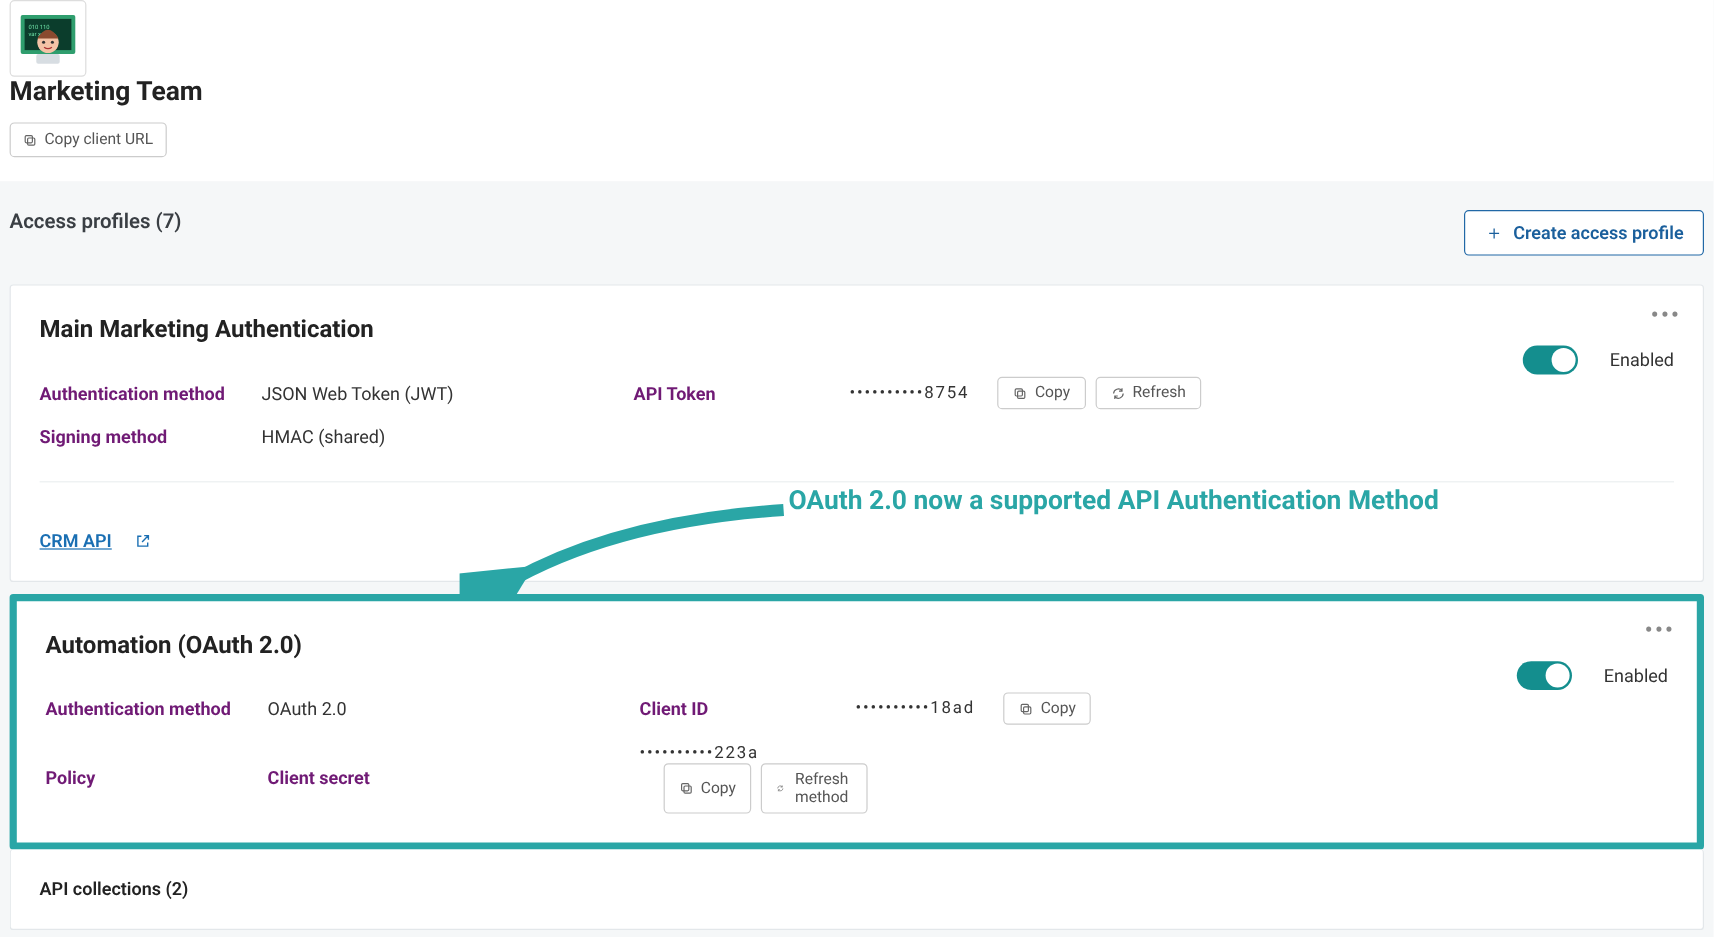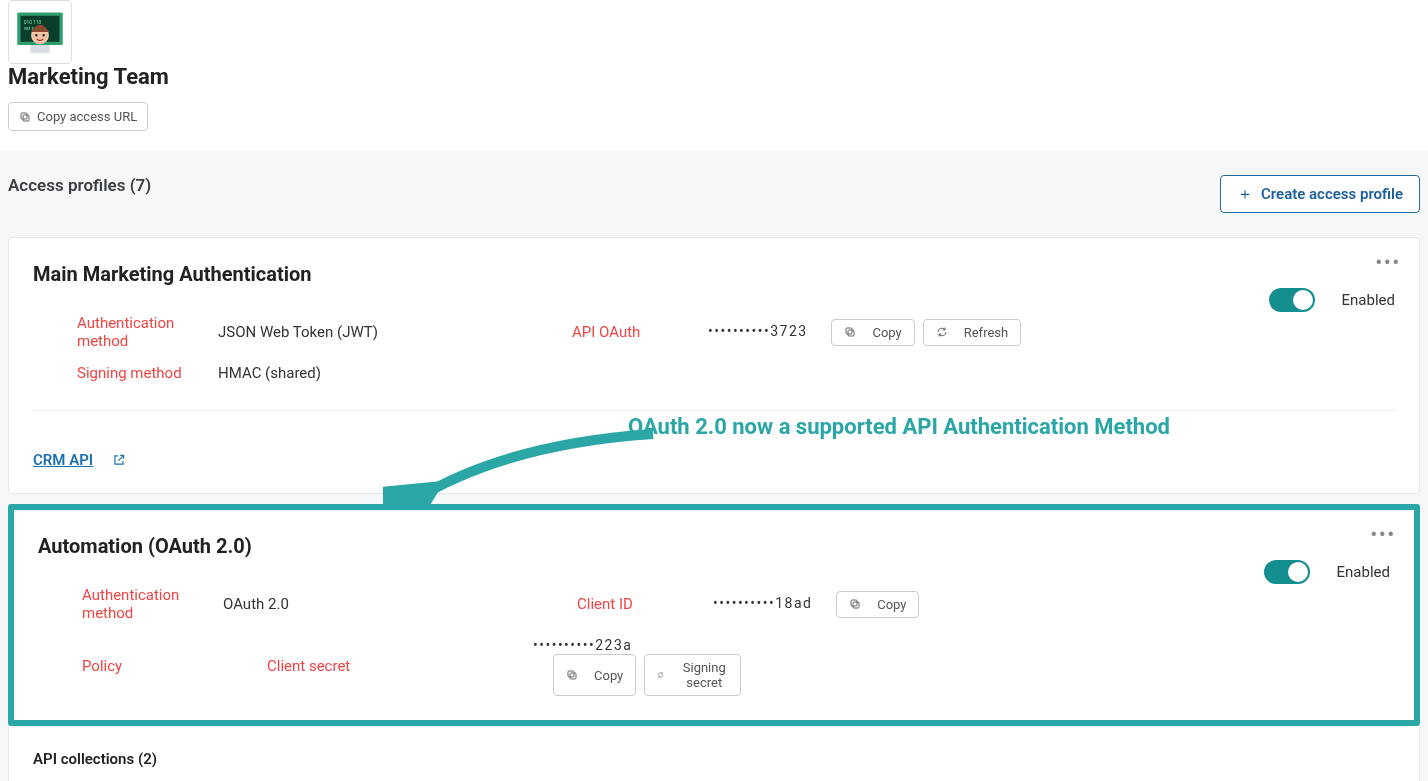--- a/index.html
+++ b/index.html
@@ -26,36 +26,36 @@
   .card { background:#fff; border:1px solid #e3e7ea; border-radius:3px; padding:24px; position:relative; margin-bottom:10px;}
   .card.highlight { border:6px solid #2aa6a6; }
   .card-title { font-size:20px; font-weight:700; color:#222; }
   .menu-dots { position:absolute; top:14px; right:18px; color:#888; cursor:pointer; letter-spacing:2px; font-size:18px; font-weight:bold;}
   .enable-row { position:absolute; top:50px; right:24px; display:flex; align-items:center; gap:27px; }
   .enable-label { font-size:15px; color:#333; }
   .toggle { width:46px; height:24px; background:#148e8e; border-radius:12px; position:relative; cursor:pointer;}
   .toggle::after { content:""; position:absolute; right:2px; top:2px; width:20px; height:20px; background:#fff; border-radius:50%; }
 
   .kv-grid { display:grid; grid-template-columns: 175px 300px 170px auto; row-gap:14px; column-gap:10px; margin-top:28px; align-items:center; font-size:15px;}
-  .kv-label { font-weight:400; color:#ef4444;margin-left:44px; }
+  .kv-label { font-weight:700; color:#701a75; }
   .kv-value { color:#333; }
   .link { color:#1a6fb3; text-decoration:none; }
   .secret { letter-spacing:1.5px; font-size:14px; color:#333;}
   .actions { display:inline-flex; gap:8px; margin-left:20px; vertical-align:middle;}
-  .small-btn { display:inline-flex; align-items:center; gap:16px; border:1px solid #ccc; border-radius:4px; background:#fff; color:#555; font-size:13px; padding:5px 12px; cursor:pointer;text-align:center;}
+  .small-btn { display:inline-flex; align-items:center; gap:6px; border:1px solid #ccc; border-radius:4px; background:#fff; color:#555; font-size:13px; padding:5px 12px; cursor:pointer;text-align:center;}
   .small-btn svg { width:12px; height:12px; }
 
   .card hr { border:none; border-top:1px solid #eceff1; margin:28px 0 22px 0;}
   .coll-title { font-size:15px; font-weight:600; color:#222; }
   .coll-link { display:inline-flex; align-items:center; gap:19px; color:#1a6fb3; text-decoration:underline; font-size:15px; font-weight:600; margin-top:18px;}
   .coll-link svg { width:14px; height:14px; }
 
   
   .annot { position:relative; height:0; }
-  .annot-text { position:absolute; left:620px; top:-90px; color:#2aa6a6; font-size:22px; font-weight:700; white-space:nowrap;}
+  .annot-text { position:absolute; left:649px; top:-90px; color:#2aa6a6; font-size:22px; font-weight:700; white-space:nowrap;}
   .annot-arrow { position:absolute; left:375px; top:-90px; pointer-events:none;}
 </style>
 </head>
 <body>
 
 <div class="header">
   <div class="avatar-box">
     <svg viewBox="0 0 64 64">
       <rect x="4" y="8" width="56" height="40" rx="2" fill="#2f9e6e"></rect>
       <rect x="8" y="12" width="48" height="32" fill="#0b3d2c"></rect>
@@ -69,21 +69,21 @@
       <rect x="20" y="48" width="24" height="10" rx="2" fill="#d7dde2"></rect>
     </svg>
   </div>
   <div class="header-titles">
     <h1>Marketing Team</h1>
     <button class="outline-btn">
       <svg viewBox="0 0 24 24">
           <rect x="8" y="8" width="12" height="12" rx="2" fill="none" stroke="#666" stroke-width="2"></rect>
           <rect x="4" y="4" width="12" height="12" rx="2" fill="none" stroke="#666" stroke-width="2"></rect>
         </svg>
-      <span>Copy access URL</span>
+      <span>Copy client URL</span>
     </button>
   </div>
 </div>
 
 <div class="section">
 
   <div class="section-header">
     <div class="section-title">Access profiles (7)</div>
     <button class="create-btn">
       <span class="plus">＋</span>
@@ -95,23 +95,23 @@
     <div class="menu-dots">•••</div>
     <div class="enable-row">
       <div class="toggle"></div>
       <span class="enable-label">Enabled</span>
     </div>
     <div class="card-title">Main Marketing Authentication</div>
 
     <div class="kv-grid">
       <div class="kv-label">Authentication method</div>
       <div class="kv-value">JSON Web Token (JWT)</div>
-      <div class="kv-label">API OAuth</div>
+      <div class="kv-label">API Token</div>
       <div>
-        <span class="secret">••••••••••3723</span>
+        <span class="secret">••••••••••8754</span>
         <span class="actions">
           <button class="small-btn">
             <svg viewBox="0 0 24 24">
                 <rect x="8" y="8" width="12" height="12" rx="2" fill="none" stroke="#666" stroke-width="2"></rect>
                 <rect x="4" y="4" width="12" height="12" rx="2" fill="none" stroke="#666" stroke-width="2"></rect>
               </svg>
             <span>Copy</span>
           </button>
           <button class="small-btn">
             <svg viewBox="0 0 24 24">
@@ -183,21 +183,21 @@
             <svg viewBox="0 0 24 24">
                 <rect x="8" y="8" width="12" height="12" rx="2" fill="none" stroke="#666" stroke-width="2"></rect>
                 <rect x="4" y="4" width="12" height="12" rx="2" fill="none" stroke="#666" stroke-width="2"></rect>
               </svg>
             <span>Copy</span>
           </button>
           <button class="small-btn">
             <svg viewBox="0 0 24 24">
                 <path d="M4 12a8 8 0 0 1 14-5M20 12a8 8 0 0 1-14 5M18 3v5h-5M6 21v-5h5" fill="none" stroke="#666" stroke-width="2"></path>
               </svg>
-            <span>Signing secret</span>
+            <span>Refresh method</span>
           </button>
         </span>
       </div>
     </div>
   </div>
 
   <div class="card" style="border-top:none; margin-top:-10px;">
     <div class="coll-title">API collections (2)</div>
   </div>
 

